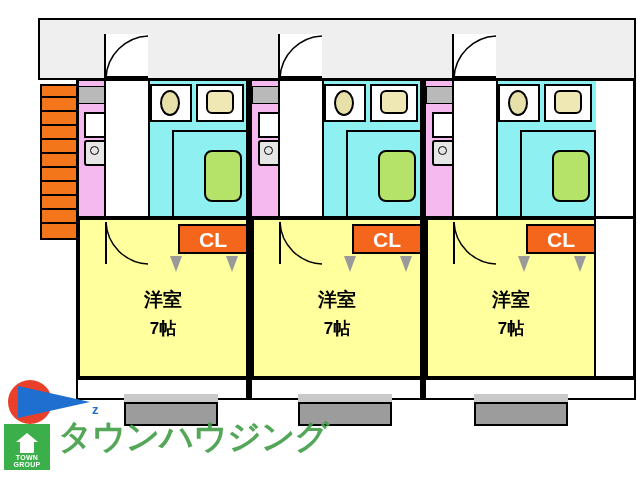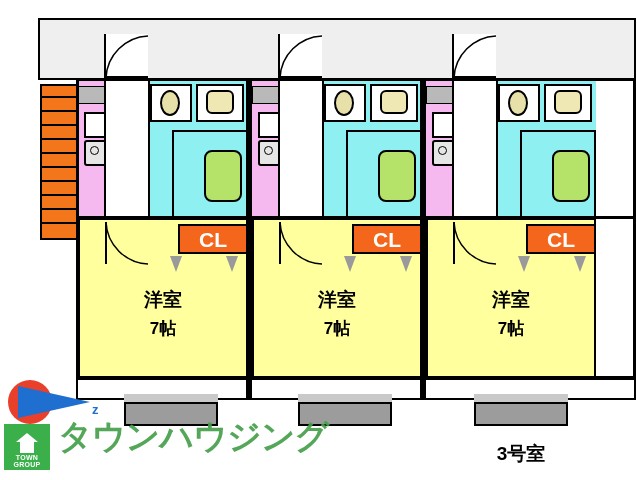--- a/index.html
+++ b/index.html
@@ -207,21 +207,20 @@
     <path d="M2,2 A44,44 0 0,0 44,44" stroke="#000" stroke-width="1.5" fill="none"></path>
     <line x1="2" y1="2" x2="2" y2="44" stroke="#000" stroke-width="2"></line>
   </svg>
   <svg class="abs" style="left:508px;top:256px;width:96px;height:22px;">
     <polygon points="10,0 22,0 16,16" fill="#9a9a9a"></polygon>
     <polygon points="66,0 78,0 72,16" fill="#9a9a9a"></polygon>
   </svg>
 
   <div class="abs" style="left:474px;top:394px;width:94px;height:32px;background:#9c9c9c;border:2px solid #000;"></div>
   <div class="abs" style="left:474px;top:394px;width:94px;height:10px;background:#c9c9c9;border-bottom:2px solid #000;"></div>
-  <div class="lbl unitname" style="left:461px;top:444px;width:120px;">3号室</div>
 
   <div class="abs wall" style="left:246px;top:78px;width:6px;height:322px;"></div>
   <div class="abs wall" style="left:420px;top:78px;width:6px;height:322px;"></div>
   <div class="abs wall" style="left:76px;top:376px;width:560px;height:4px;"></div>
   <div class="abs wall" style="left:76px;top:216px;width:560px;height:3px;"></div>
   <div class="abs wall" style="left:76px;top:78px;width:560px;height:3px;"></div>
   <div class="abs wall" style="left:76px;top:78px;width:3px;height:302px;"></div>
   <div class="abs wall" style="left:633px;top:78px;width:3px;height:302px;"></div>
 
   <div class="logo-wrap">

